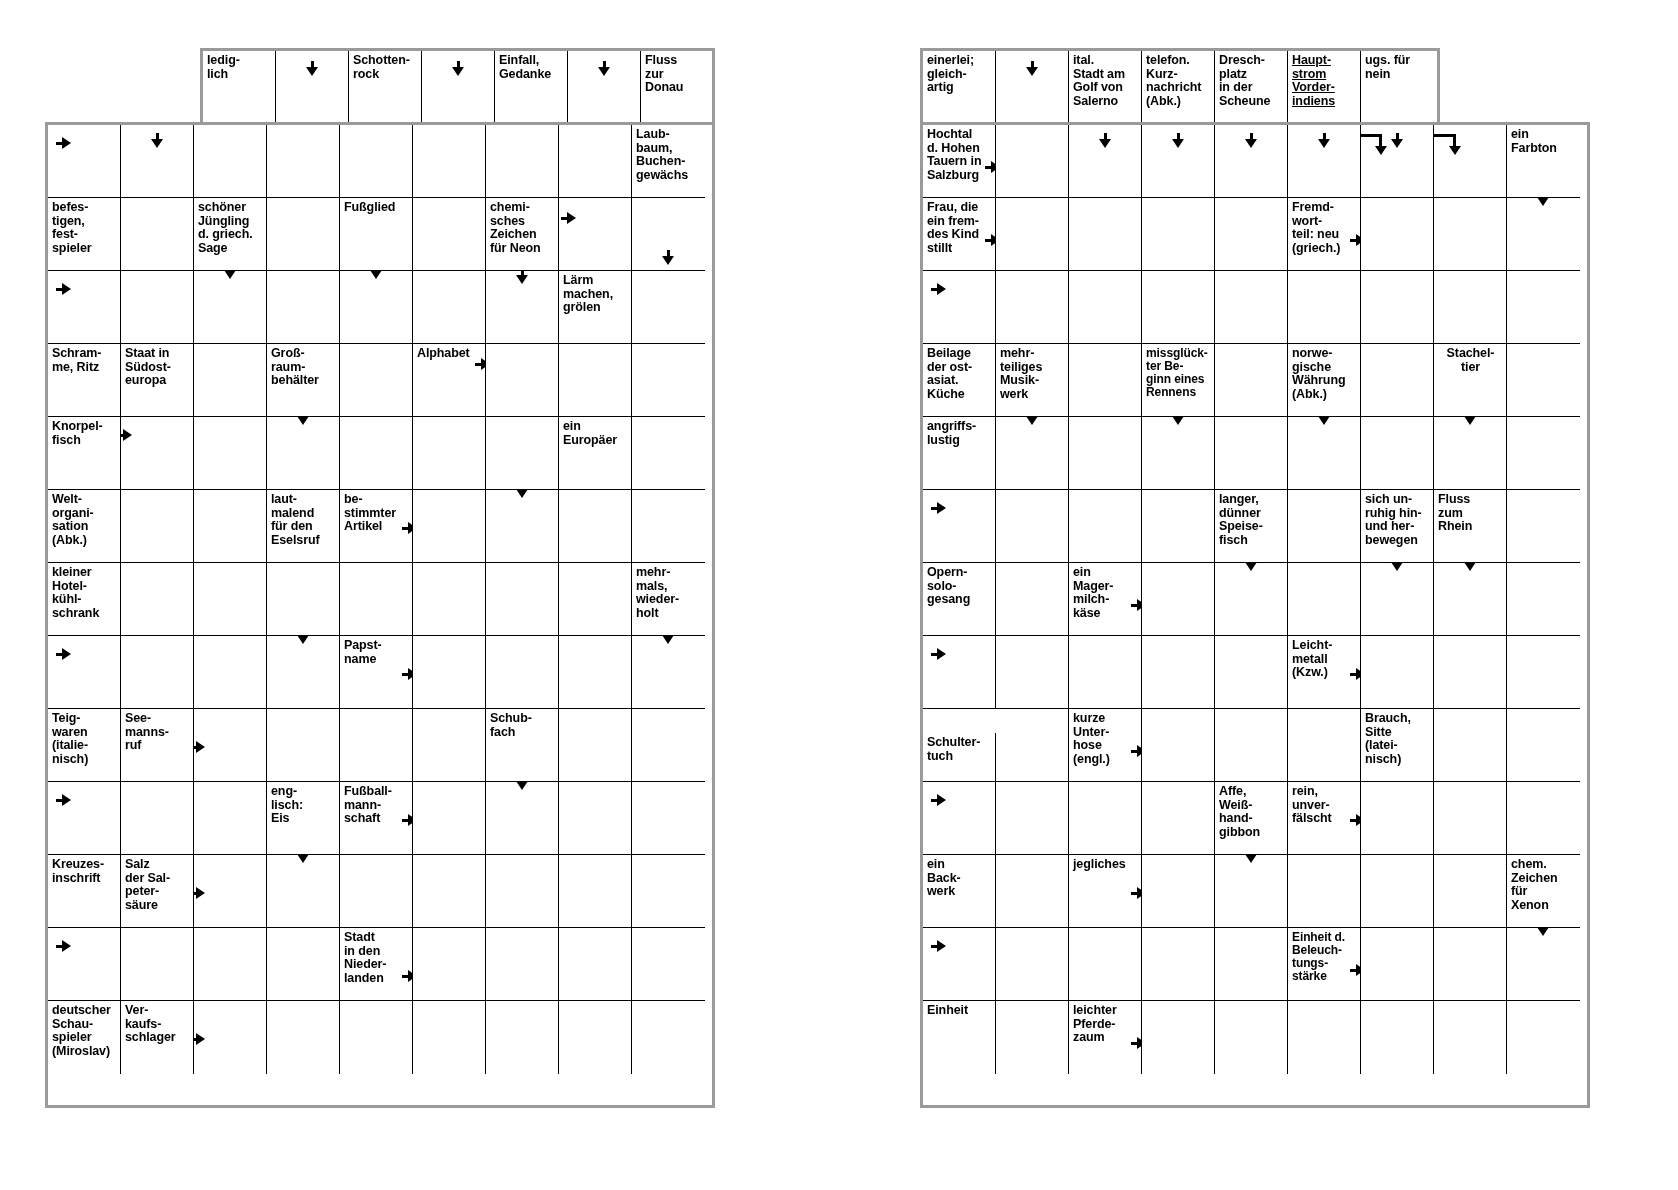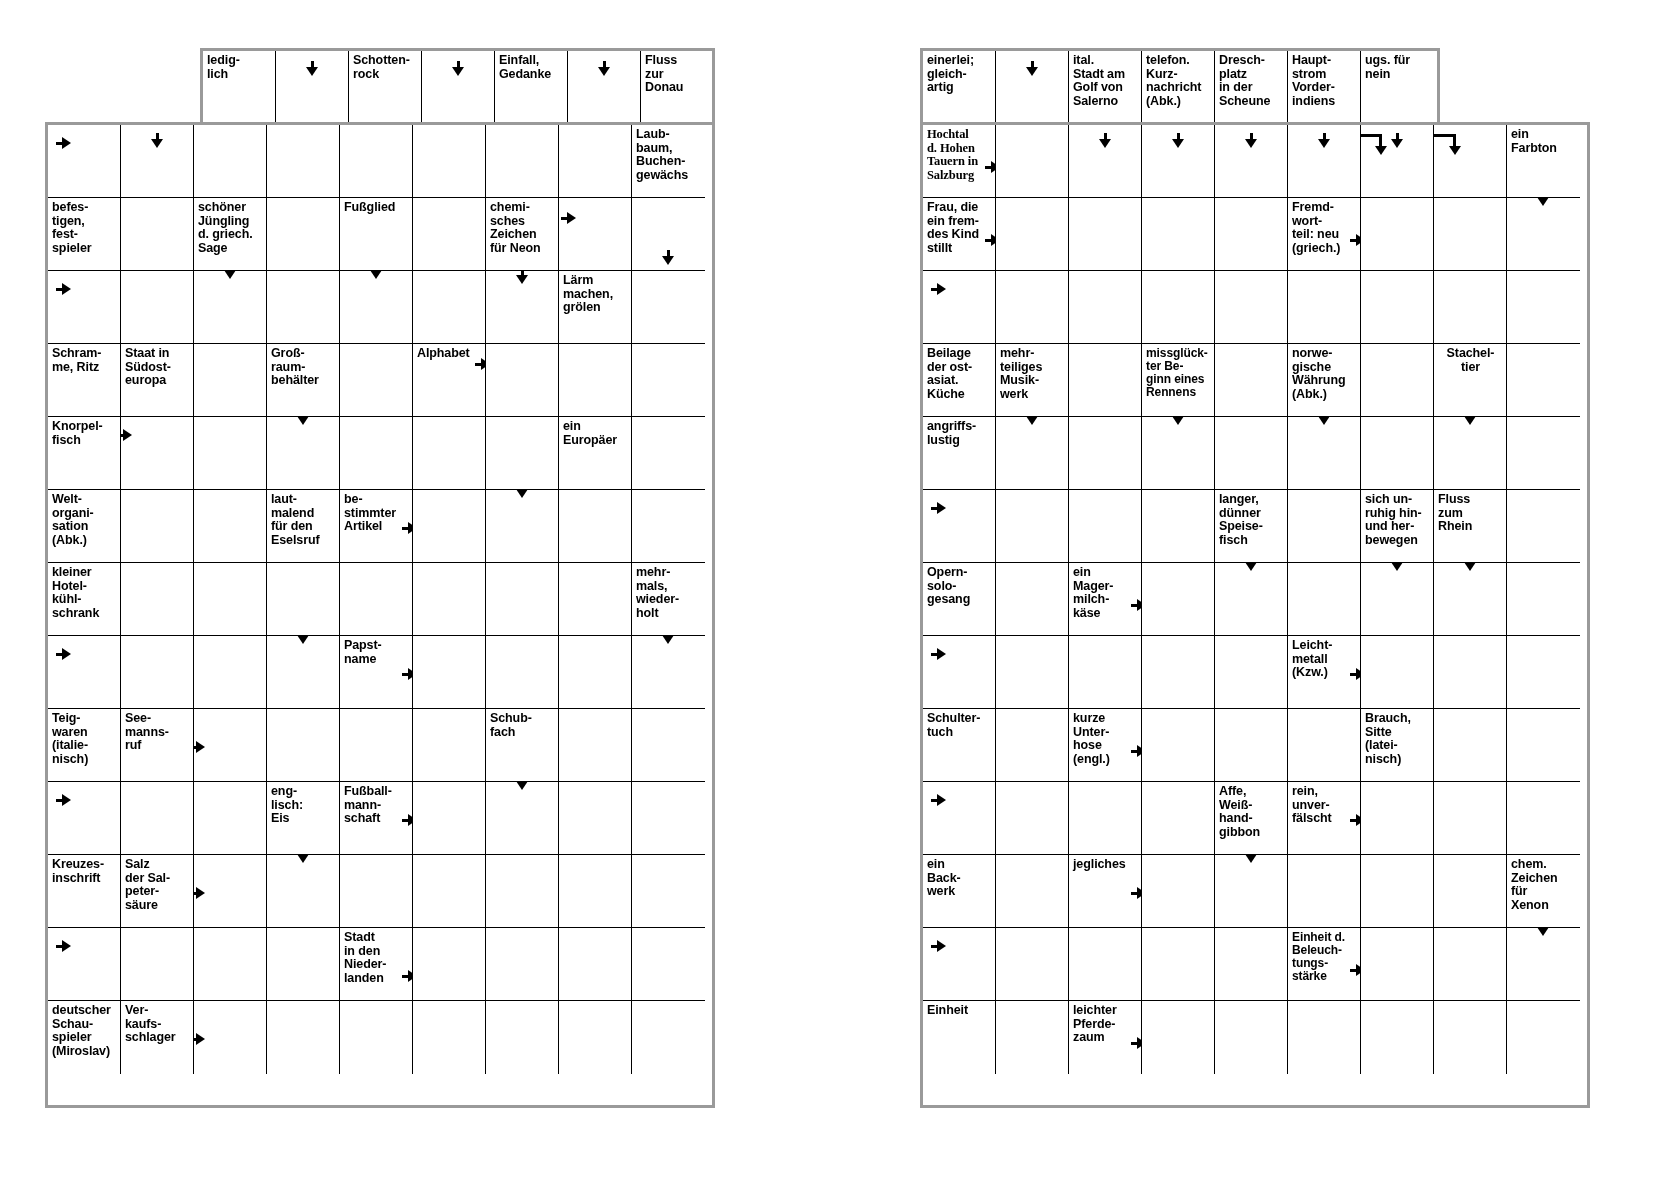--- a/index.html
+++ b/index.html
@@ -434,33 +434,33 @@
 Golf von
 Salerno</div>
       <div class="cell" style="border-bottom: none; white-space: pre-line;">telefon.
 Kurz-
 nachricht
 (Abk.)</div>
       <div class="cell" style="border-bottom: none; white-space: pre-line;">Dresch-
 platz
 in der
 Scheune</div>
-      <div class="cell" style="border-bottom: none; white-space: pre-line;">Haupt-
+      <div class="cell" style="border-bottom: none; white-space: pre-line; text-decoration: underline;">Haupt-
 strom
 Vorder-
 indiens</div>
       <div class="cell noright" style="border-bottom: none; white-space: pre-line;">ugs. für
 nein</div>
     </div>
 
     <div class="grid" style="left:0px; top:74px; width:670px; height:986px;">
       <div class="grid-inner" style="grid-template-columns: 73px 73px 73px 73px 73px 73px 73px 73px 73px;
                   grid-template-rows: 73px 73px 73px 73px 73px 73px 73px 73px 73px 73px 73px 73px 73px;">
 
-        <div class="cell" style="white-space: pre-line; font-family: Liberation Serif, serif;">Hochtal
+        <div class="cell" style="white-space: pre-line;">Hochtal
 d. Hohen
 Tauern in
 Salzburg
           <span class="arrow-right" style="left:62px; top:42px;"></span>
         </div>
         <div class="cell"></div>
         <div class="cell">
           <span class="arrow-down" style="left:36px; top:8px;"></span>
         </div>
         <div class="cell">
@@ -607,21 +607,21 @@
         <div class="cell"></div>
         <div class="cell" style="white-space: pre-line;">Leicht-
 metall
 (Kzw.)
           <span class="arrow-right" style="left:62px; top:38px;"></span>
         </div>
         <div class="cell"></div>
         <div class="cell"></div>
         <div class="cell noright"></div>
 
-        <div class="cell" style="white-space: pre-line;">Schulter-
+        <div class="cell" style="white-space: pre-line; margin-top: 24px;">Schulter-
 tuch</div>
         <div class="cell"></div>
         <div class="cell" style="white-space: pre-line;">kurze
 Unter-
 hose
 (engl.)
           <span class="arrow-right" style="left:62px; top:42px;"></span>
         </div>
         <div class="cell"></div>
         <div class="cell"></div>

